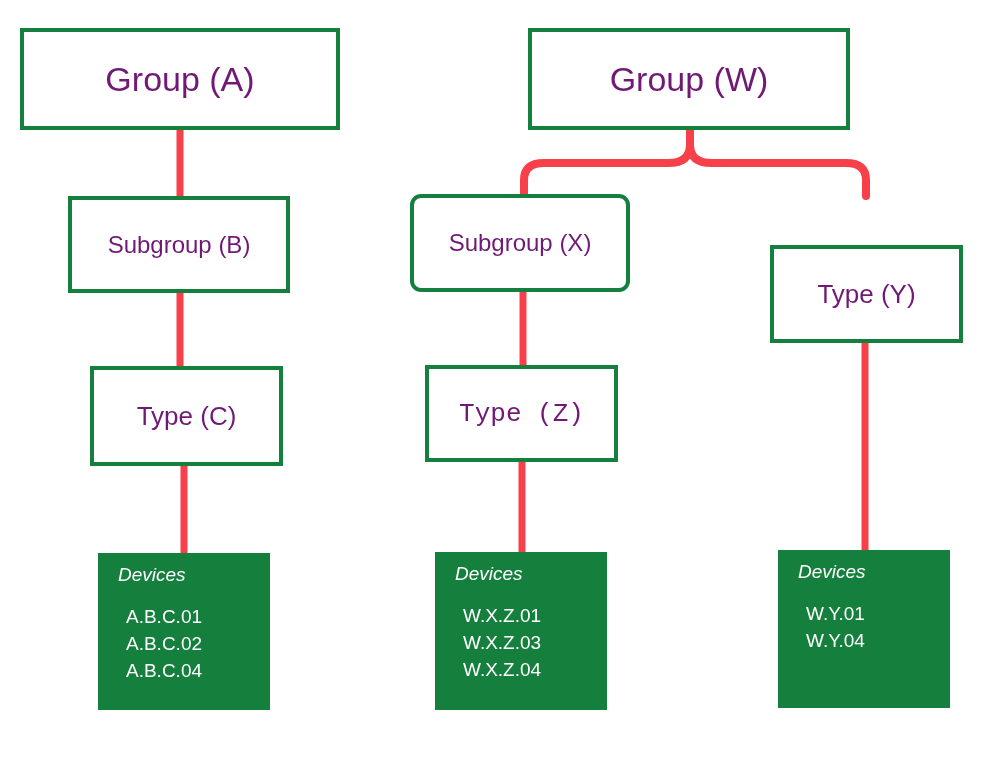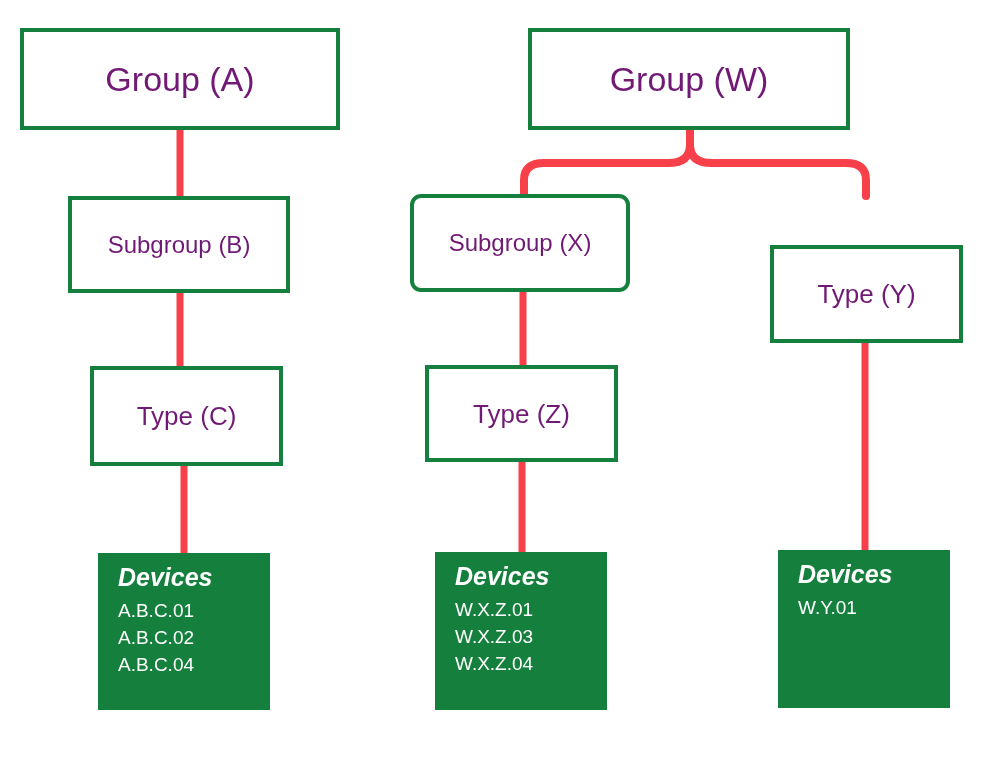--- a/index.html
+++ b/index.html
@@ -51,29 +51,29 @@
   
   .device-box {
     position: absolute;
     box-sizing: border-box;
     background: #15803d;
     z-index: 5;
     padding: 12px 0 0 20px;
   }
   .device-title {
     color: #ffffff;
-    font-size: 25px;
-    font-weight: bold;
+    font-size: 19px;
+    font-weight: normal;
     font-style: italic;
     line-height: 1;
-    margin-bottom: 8px;
+    margin-bottom: 20px;
   }
   .device-list {
     list-style: none;
-    margin: 0;
+    margin: 8px;
     padding: 0;
   }
   .device-list li {
     color: #ffffff;
     font-size: 19px;
     line-height: 1.42;
     white-space: nowrap;
   }
 </style>
 </head>
@@ -121,21 +121,21 @@
   </div>
 
   <div class="node size-sm" style="left:770px; top:197px; width:193px; height:98px;margin-top:48px;">
     <span class="node-label">Type (Y)</span>
   </div>
 
   <div class="node size-sm" style="left:82px; top:366px; width:193px; height:100px;margin-left:8px;">
     <span class="node-label">Type (C)</span>
   </div>
 
-  <div class="node size-sm" style="left:425px; top:365px; width:193px; height:97px;">
+  <div class="node size-sm" style="left:425px; top:365px; width:193px; height:97px;font-family:Liberation Mono, monospace;">
     <span class="node-label">Type (Z)</span>
   </div>
 
   <div class="device-box" style="left:98px; top:553px; width:172px; height:157px;">
     <div class="device-title">Devices</div>
     <ul class="device-list">
       <li>A.B.C.01</li>
       <li>A.B.C.02</li>
       <li>A.B.C.04</li>
     </ul>
@@ -147,16 +147,17 @@
       <li>W.X.Z.01</li>
       <li>W.X.Z.03</li>
       <li>W.X.Z.04</li>
     </ul>
   </div>
 
   <div class="device-box" style="left:778px; top:550px; width:172px; height:158px;">
     <div class="device-title">Devices</div>
     <ul class="device-list">
       <li>W.Y.01</li>
+      <li>W.Y.04</li>
     </ul>
   </div>
 
 </div>
 
 </body></html>

